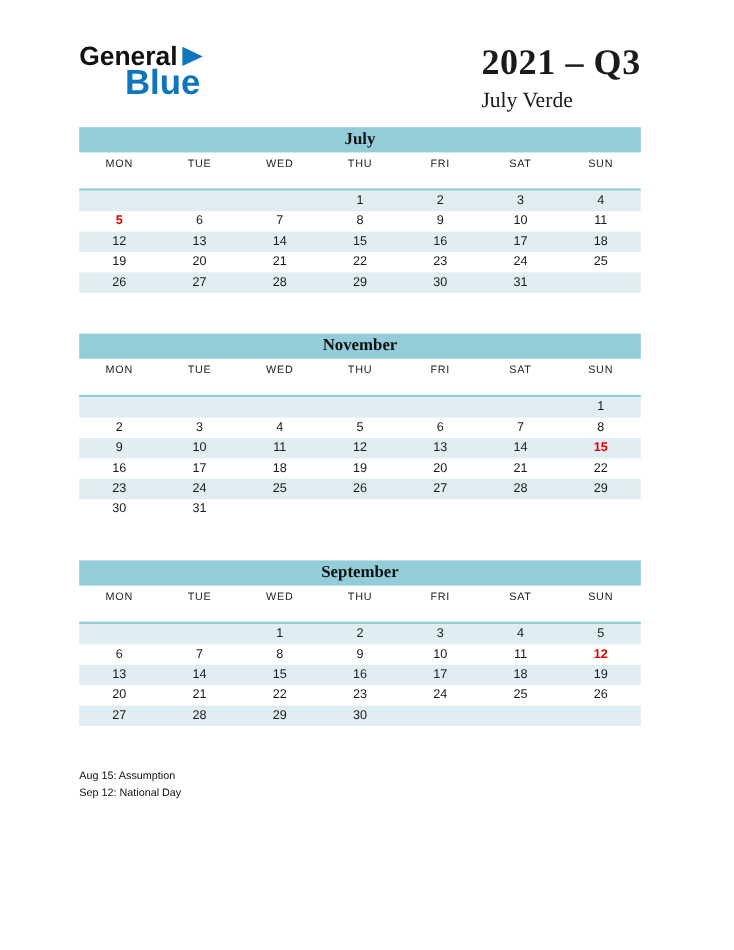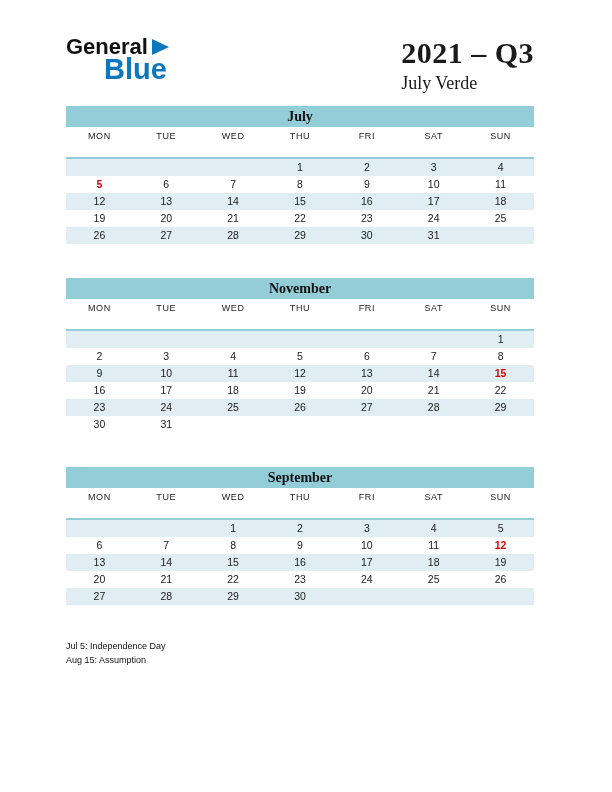--- a/index.html
+++ b/index.html
@@ -263,17 +263,17 @@
           <div class="day-cell">29</div>
           <div class="day-cell">30</div>
           <div class="day-cell"></div>
           <div class="day-cell"></div>
           <div class="day-cell"></div>
         </div>
       </div>
     </div>
 
   <div class="legend">
-    <div class="legend-line">Jul 5: Independence Day</div>
     <div class="legend-line">Aug 15: Assumption</div>
+    <div class="legend-line">Sep 12: National Day</div>
   </div>
 
 </div>
 
 </body></html>

